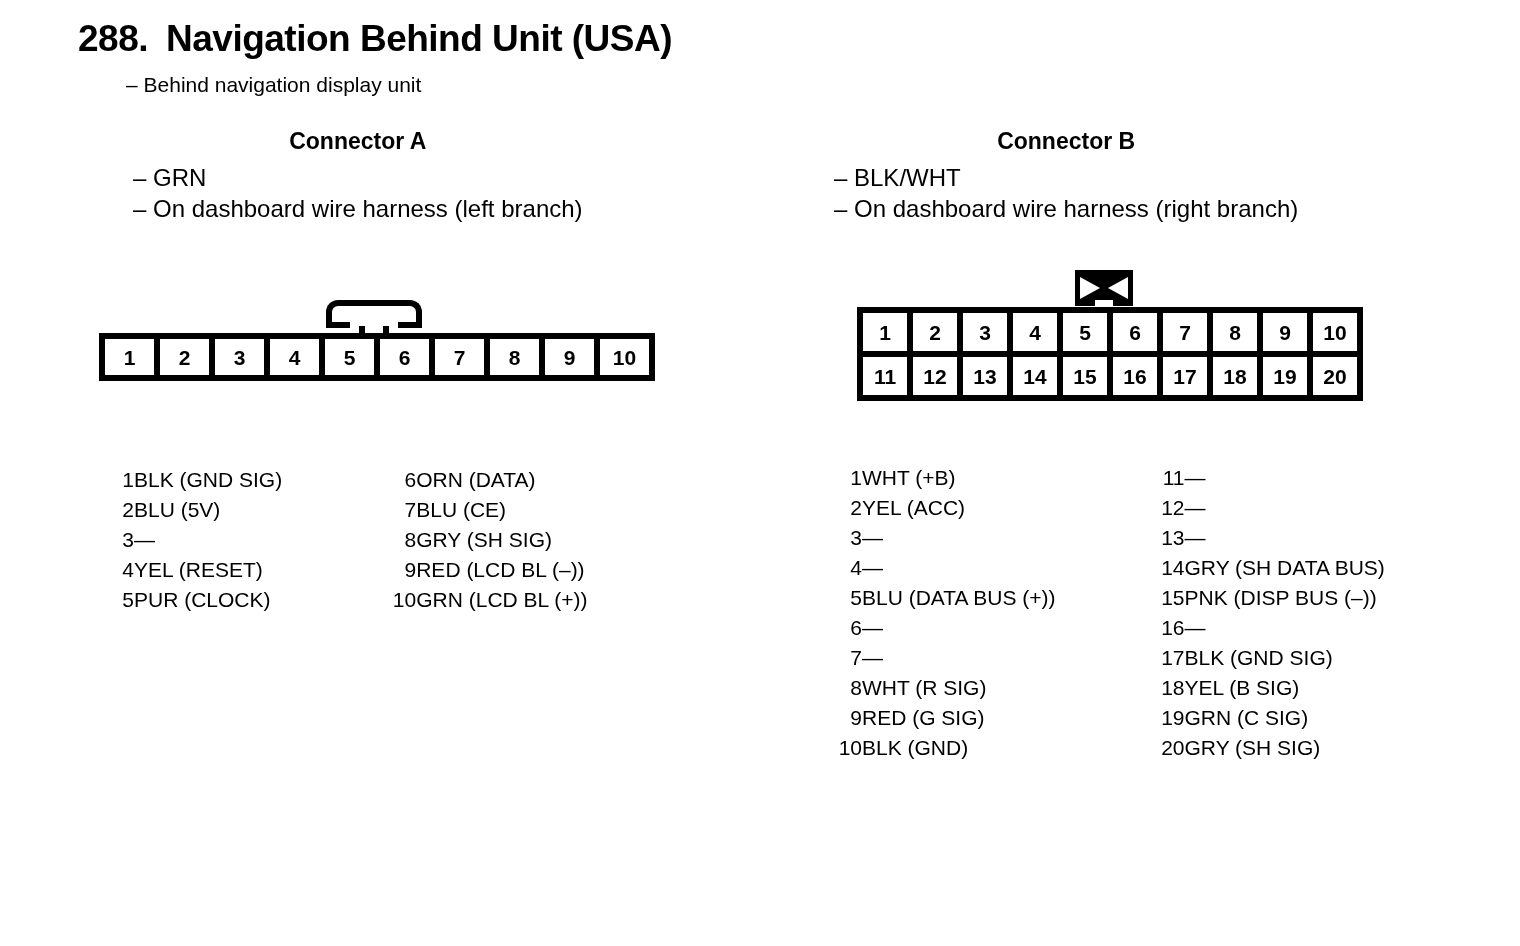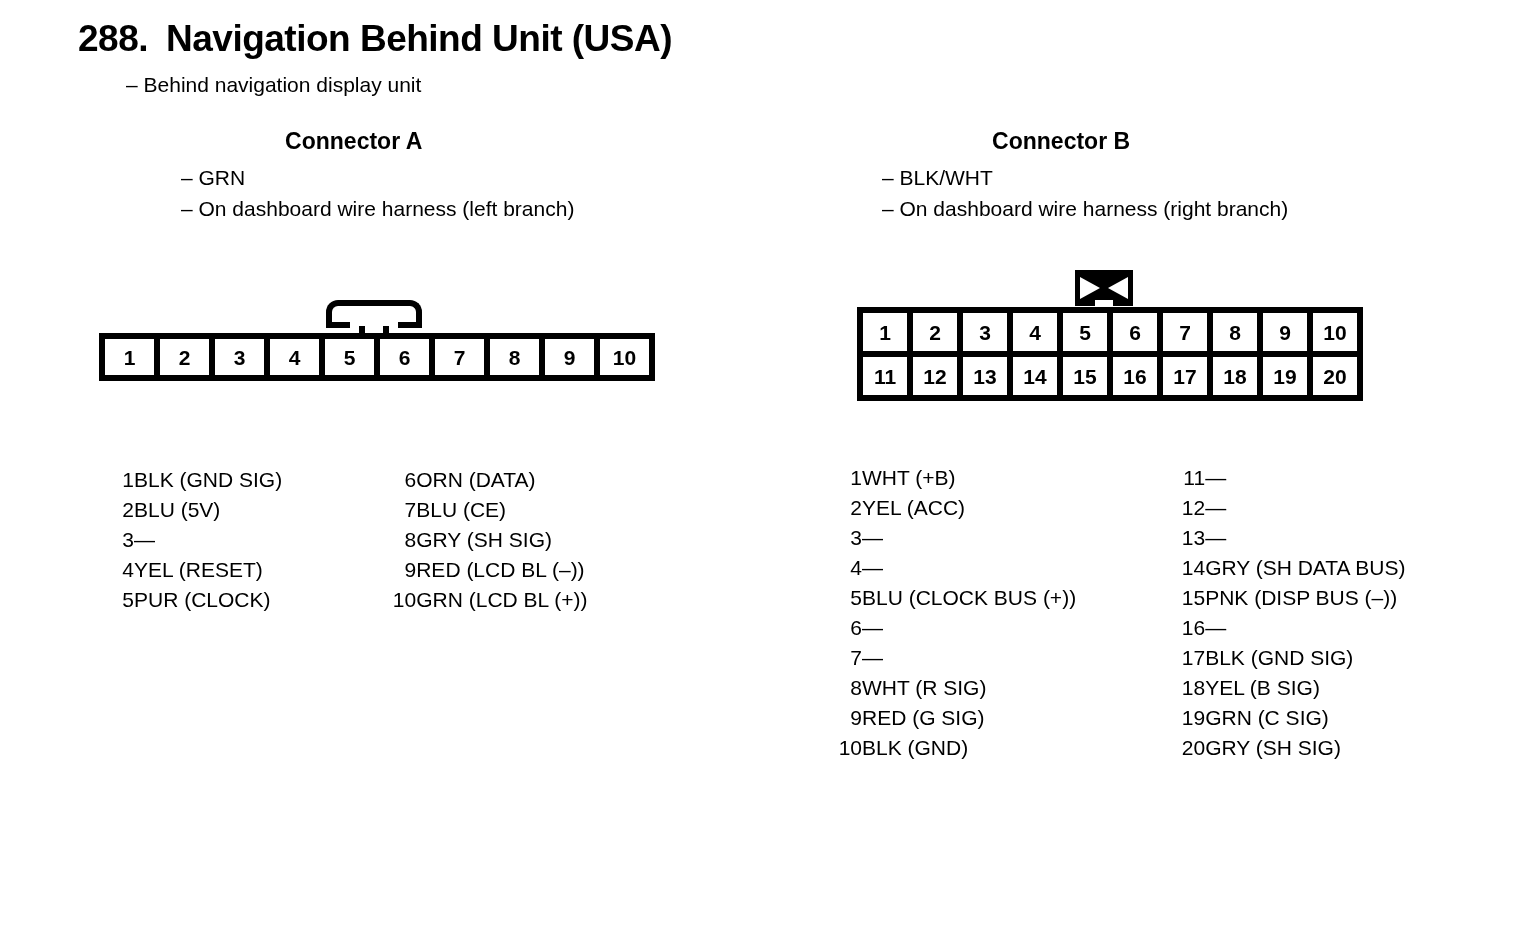--- a/index.html
+++ b/index.html
@@ -60,24 +60,23 @@
   #panel-b { left: 834px; }
 
   .connector-title {
     font-size: 23px;
     font-weight: bold;
     margin: 0 0 7px 0;
     white-space: nowrap;
     text-align: center;
   }
   .connector-note {
-    font-size: 21px;
+    font-size: 24px;
     line-height: 31px;
     white-space: nowrap;
-    margin-left: 48px;
   }
 
   
   .conn-drawing {
     position: absolute;
   }
   #drawing-a { left: 99px; top: 292px; }
   #drawing-b { left: 857px; top: 266px; }
 
   .tab-wrap {
@@ -370,21 +369,21 @@
         <div class="legend-item">
           <span class="pin-no">3</span>
           <span class="pin-label">—</span>
         </div>
         <div class="legend-item">
           <span class="pin-no">4</span>
           <span class="pin-label">—</span>
         </div>
         <div class="legend-item">
           <span class="pin-no">5</span>
-          <span class="pin-label">BLU (CLOCK BUS (+))</span>
+          <span class="pin-label">BLU (DATA BUS (+))</span>
         </div>
         <div class="legend-item">
           <span class="pin-no">6</span>
           <span class="pin-label">—</span>
         </div>
         <div class="legend-item">
           <span class="pin-no">7</span>
           <span class="pin-label">—</span>
         </div>
         <div class="legend-item">

